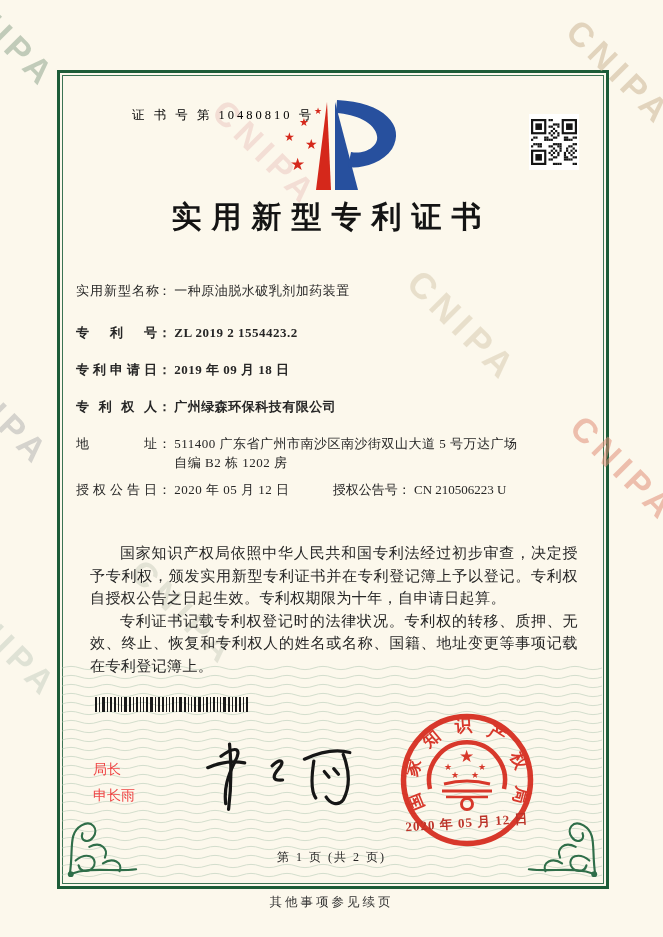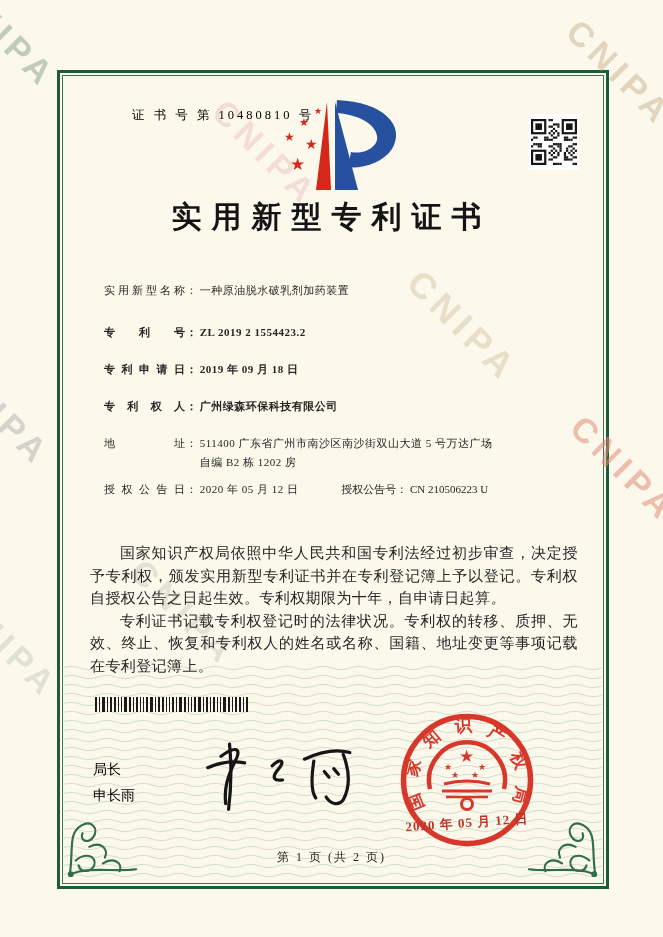--- a/index.html
+++ b/index.html
@@ -19,41 +19,41 @@
   .wm6{left:590px;top:408px;font-size:34px;color:rgba(224,142,120,.55);}
   .wm7{left:150px;top:552px;font-size:34px;color:rgba(190,196,180,.4);}
   .wm8{left:-28px;top:584px;font-size:34px;color:rgba(188,200,186,.45);}
   
   .cert-no{position:absolute;left:92px;top:107px;font-size:12.5px;letter-spacing:3px;color:#000000;z-index:3;margin-left:40px;}
   .logo{position:absolute;left:252px;top:94px;z-index:2;}
   .qr{position:absolute;left:529px;top:114px;width:46px;height:52px;background:#fff;padding:2px;z-index:3;}
   .title{position:absolute;left:0;top:197px;width:100%;text-align:center;font-size:30px;font-weight:bold;
          letter-spacing:10px;color:#141414;z-index:3;}
   
-  .fields{position:absolute;left:104px;top:281px;width:485px;font-size:11px;line-height:19px;z-index:3;}
+  .fields{position:absolute;left:76px;top:281px;width:485px;font-size:13px;line-height:19px;z-index:3;}
   .frow{margin-bottom:23px;white-space:nowrap;}
   .frow.tight{margin-bottom:18px;font-weight:bold;}
   .flabel{display:inline-block;width:82px;text-align:justify;text-align-last:justify;vertical-align:top;letter-spacing:1px;}
   .fsep{vertical-align:top;}
   .fvalue{display:inline-block;vertical-align:top;white-space:pre-line;max-width:380px;letter-spacing:.5px;}
   .frow.addr{margin-bottom:8px;}
   .grant2{margin-left:40px;}
   
   .paras{position:absolute;left:90px;top:542px;width:488px;font-size:15px;line-height:22.5px;
          text-align:justify;z-index:3;letter-spacing:.4px;}
   .paras p{margin:0;text-indent:2em;}
   
   .waves{position:absolute;left:62px;top:660px;z-index:0;}
   .corner{position:absolute;width:78px;height:78px;z-index:2;}
   .corner-left{left:62px;top:802px;}
   .corner-right{right:60px;top:802px;transform:scaleX(-1);}
   .barcode{position:absolute;left:95px;top:697px;width:166px;height:15px;font-size:0;z-index:3;}
   .barcode span{display:inline-block;height:100%;background:#1a1a1a;margin-right:2px;vertical-align:top;}
   .officer{position:absolute;left:93px;top:756px;font-family:"Liberation Sans","DejaVu Sans",sans-serif;
-           font-size:14px;line-height:26px;color:#000000;z-index:3;}
+           font-size:14px;line-height:26px;color:#ef4444;z-index:3;}
   .signature{position:absolute;left:185px;top:736px;z-index:3;}
   .seal{position:absolute;left:378px;top:692px;z-index:4;opacity:.92;}
   .pagenum{position:absolute;left:0;top:849px;width:100%;text-align:center;font-size:12px;letter-spacing:2px;z-index:3;}
   .note{position:absolute;left:0;top:894px;width:100%;text-align:center;font-size:12.5px;letter-spacing:3px;color:#333;z-index:3;}
   .seal-ring-text{font-size:17px;font-weight:bold;letter-spacing:0;}
   .seal-date{font-size:13px;font-weight:bold;letter-spacing:1px;}
 </style>
 </head>
 <body>
 
@@ -327,14 +327,15 @@
       <path d="M8 74 C12 48 6 32 20 24 C31 18 38 28 32 36 C27 43 18 40 21 32"></path>
       <path d="M8 74 C30 66 52 72 76 69"></path>
       <path d="M14 60 C25 51 36 56 33 65 C30 72 19 73 17 65"></path>
       <path d="M28 46 C40 40 48 48 44 57"></path>
       <path d="M42 63 C52 56 63 62 59 71"></path>
       <circle cx="9" cy="74" r="3" fill="#2f6e49" stroke="none"></circle>
     </g>
   </svg>
 
   <div class="pagenum">第 1 页 (共 2 页)</div>
+  <div class="note">其他事项参见续页</div>
 
 </div>
 
 </body></html>

